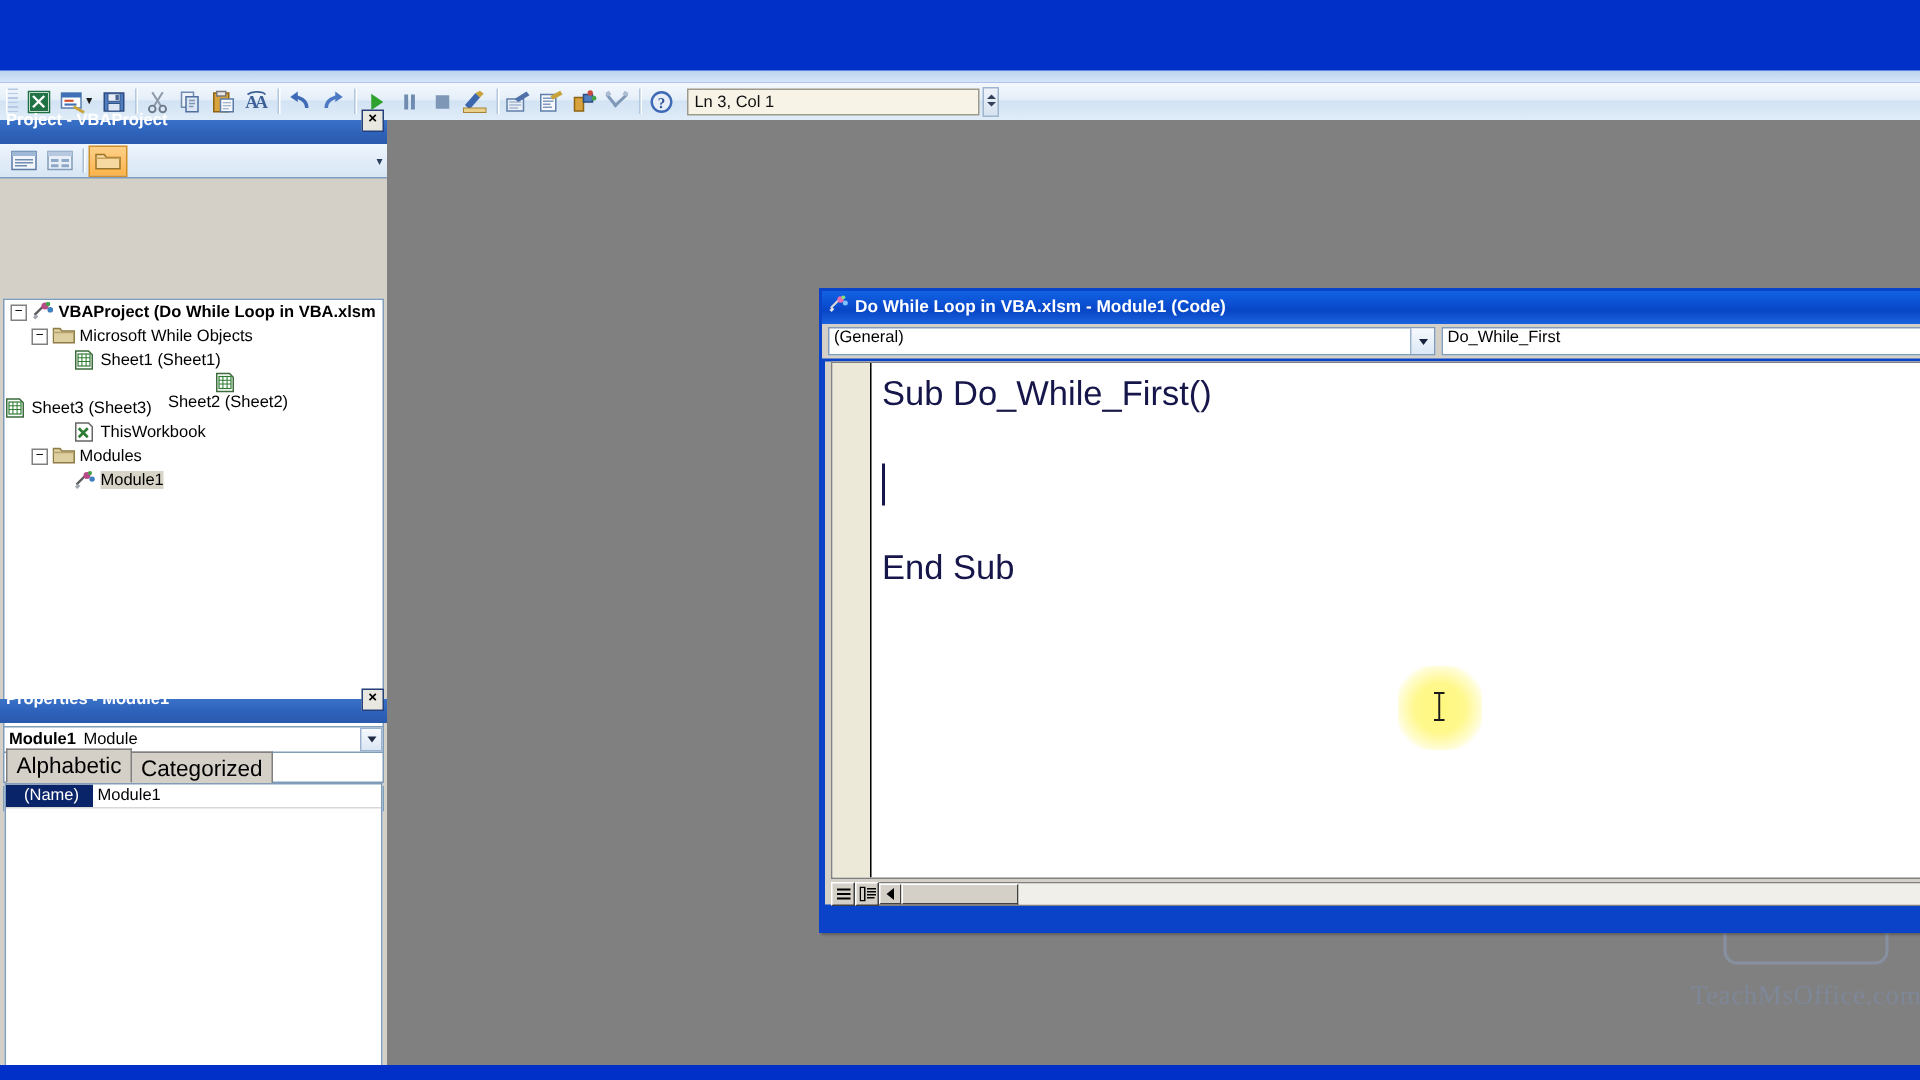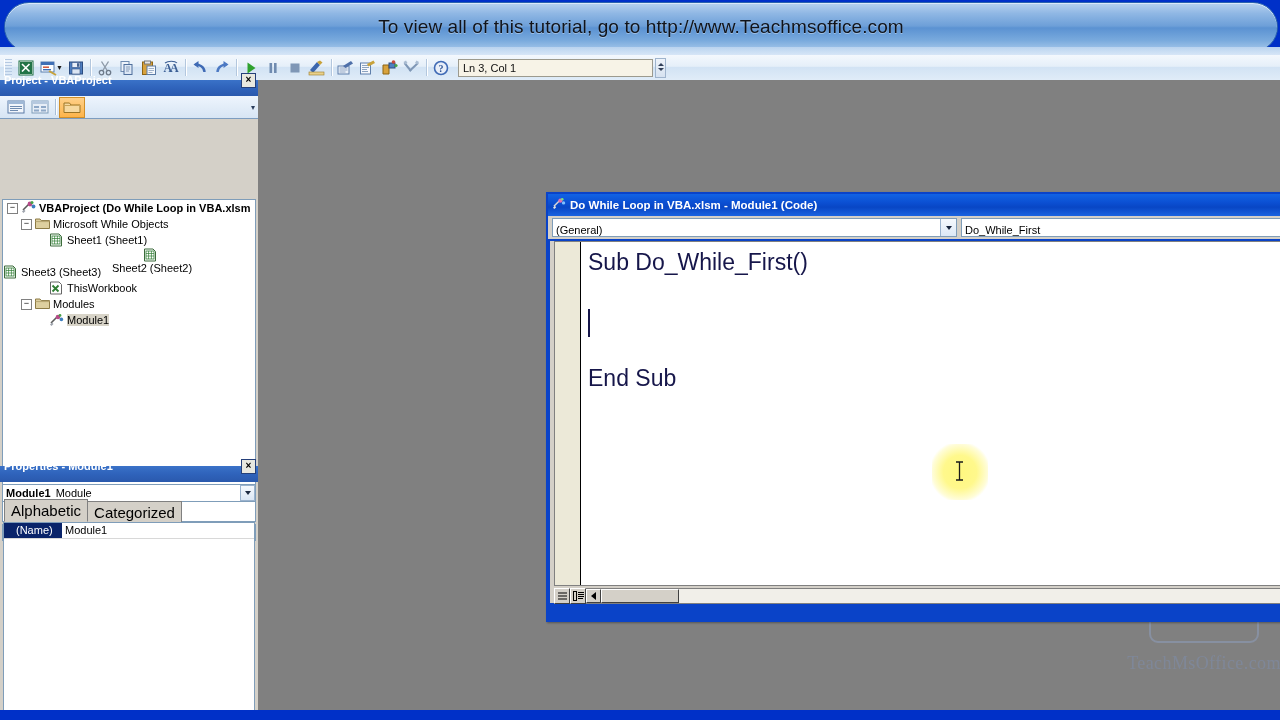--- a/index.html
+++ b/index.html
@@ -180,21 +180,21 @@
     background:linear-gradient(to bottom,#1263e4 0%,#0b4fd2 40%,#0846c5 60%,#1a63e0 100%);
     display:flex;align-items:center;padding:0 3px 0 4px;box-sizing:border-box;
   }
   .cw-title .ttxt{color:#fff;font-size:11.5px;font-weight:bold;margin-left:4px;white-space:nowrap;}
 
   .cw-combos{
     height:23px;background:#d4d0c8;display:flex;align-items:center;padding:2px 4px;box-sizing:border-box;gap:4px;
   }
   .cbx{
     height:19px;background:#fff;border:1px solid #7f9db9;box-sizing:border-box;
-    display:flex;align-items:flex-end;font-size:11px;padding-left:3px;color:#000;
+    display:flex;align-items:flex-start;font-size:11px;padding-left:3px;color:#000;
   }
   .cbx.left{width:405px;}
   .cbx.right{flex:1;}
   .cbx .ca{
     margin-left:auto;width:16px;height:17px;background:linear-gradient(to bottom,#f6f9fd,#dce8f6);
     border-left:1px solid #9ab2cd;box-sizing:border-box;display:flex;align-items:center;justify-content:center;
   }
   .cbx .ca i{border-left:3.5px solid transparent;border-right:3.5px solid transparent;border-top:4px solid #16233c;display:block;}
 
   .cw-body{
@@ -253,23 +253,20 @@
   .hsb-track{flex:1;height:14px;background:#f1efe9;}
   .outer-bottom{
     position:absolute;left:0;top:710px;width:1280px;height:10px;background:#0030c8;
   }
 </style>
 </head>
 <body>
 
 <div class="app">
 
-  <div class="banner">
-    <div class="banner-text">To view all of this tutorial, go to http://www.Teachmsoffice.com</div>
-  </div>
   <div class="banner-bottom"></div>
 
   <div class="toolbar">
     <div class="grip"></div>
 
     <div class="tbtn">
       <svg width="16" height="16" viewBox="0 0 16 16">
         <rect x="1" y="1" width="14" height="14" fill="#fff" stroke="#1d6f42"></rect>
         <rect x="2" y="2" width="12" height="12" fill="#217346"></rect>
         <path d="M4 4 L11.5 11.5 M11.5 4 L4 11.5" stroke="#fff" stroke-width="1.6"></path>

